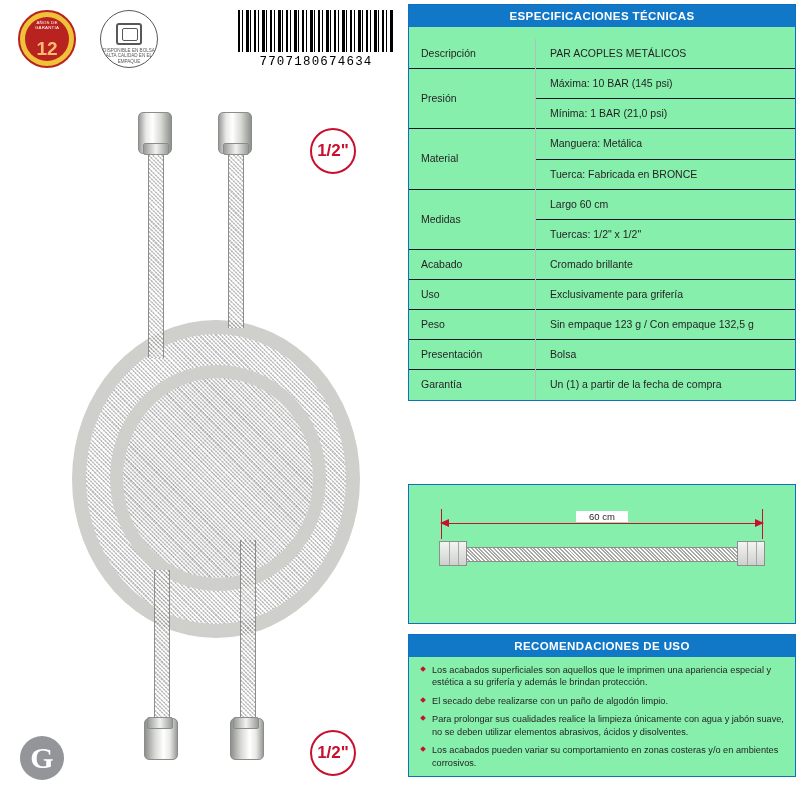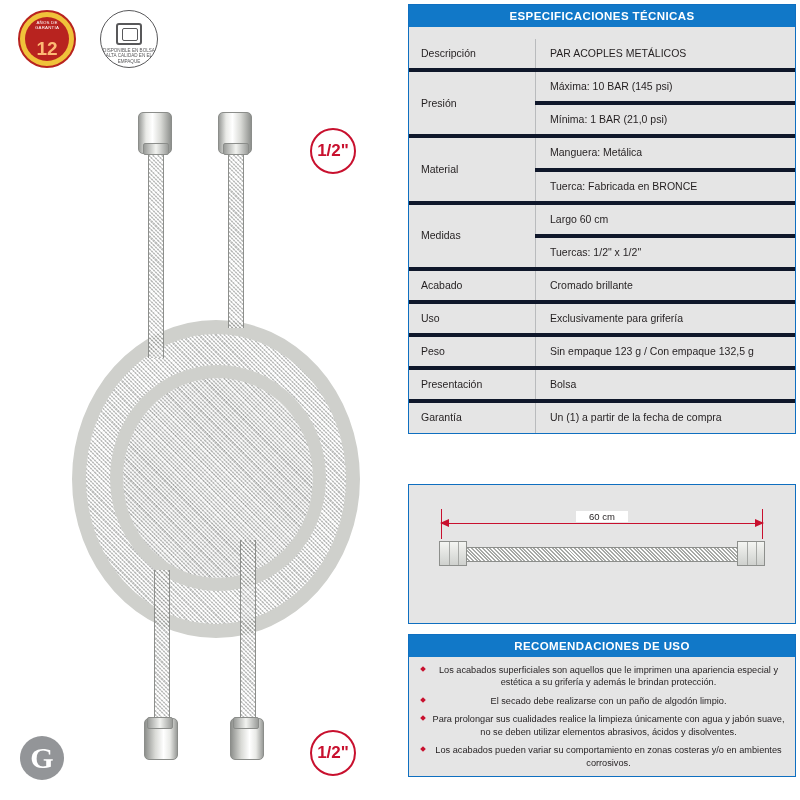--- a/index.html
+++ b/index.html
@@ -230,21 +230,21 @@
     top: 0;
     width: 396px;
     height: 800px;
   }
 
   .card {
     position: absolute;
     left: 4px;
     border: 1px solid #0f6fc0;
     box-sizing: border-box;
-    background: #e5e5e5;
+    background: #86efac;
   }
   .card-title {
     background: #1178c8;
     color: #ffffff;
     text-align: center;
     font-size: 11.5px;
     font-weight: bold;
     letter-spacing: .4px;
     padding: 5px 0 5px 0;
   }
@@ -254,21 +254,21 @@
     top: 4px;
     width: 388px;
   }
   table.specs {
     width: 100%;
     border-collapse: collapse;
     font-size: 10.5px;
     margin-top: 12px;
   }
   table.specs td {
-    border-top: 4px solid #0f172a;
+    border-top: 1px solid #0f172a;
     padding: 8px 6px;
     vertical-align: middle;
     line-height: 1.25;
   }
   table.specs td.k {
     width: 108px;
     padding-left: 12px;
     color: #231f20;
     border-right: 1px solid #b9bbbd;
   }
@@ -358,21 +358,20 @@
   }
 
   
   #recs-card {
     top: 634px;
     width: 388px;
     height: 143px;
   }
   .recs-body {
     padding: 7px 10px 6px 12px;
-    text-align: center;
   }
   .rec-item {
     position: relative;
     padding-left: 11px;
     font-size: 9.2px;
     line-height: 1.35;
     color: #231f20;
     margin-bottom: 6px;
   }
   .rec-item .bullet {
@@ -400,20 +399,24 @@
           <span class="num">12</span>
         </div>
       </div>
 
       <div class="badge-made">
         <div class="ring"></div>
         <div class="box"></div>
         <div class="ctext">DISPONIBLE EN BOLSA ALTA CALIDAD EN EL EMPAQUE</div>
       </div>
 
+      <div class="barcode-wrap">
+        <div class="barcode-bars"></div>
+        <div class="barcode-num">7707180674634</div>
+      </div>
     </div>
 
     <div class="product-photo">
 
       <div class="hose braid-texture" style="left:72px; top:250px; width:260px; height:290px; border-width:14px;"></div>
       <div class="hose braid-texture" style="left:110px; top:295px; width:190px; height:200px; border-width:13px;"></div>
 
       <div class="braid-texture" style="position:absolute; left:148px; top:58px; width:14px; height:230px; border-left:1px solid #8d8f8c; border-right:1px solid #8d8f8c;"></div>
       <div class="braid-texture" style="position:absolute; left:228px; top:58px; width:14px; height:200px; border-left:1px solid #8d8f8c; border-right:1px solid #8d8f8c;"></div>
 

